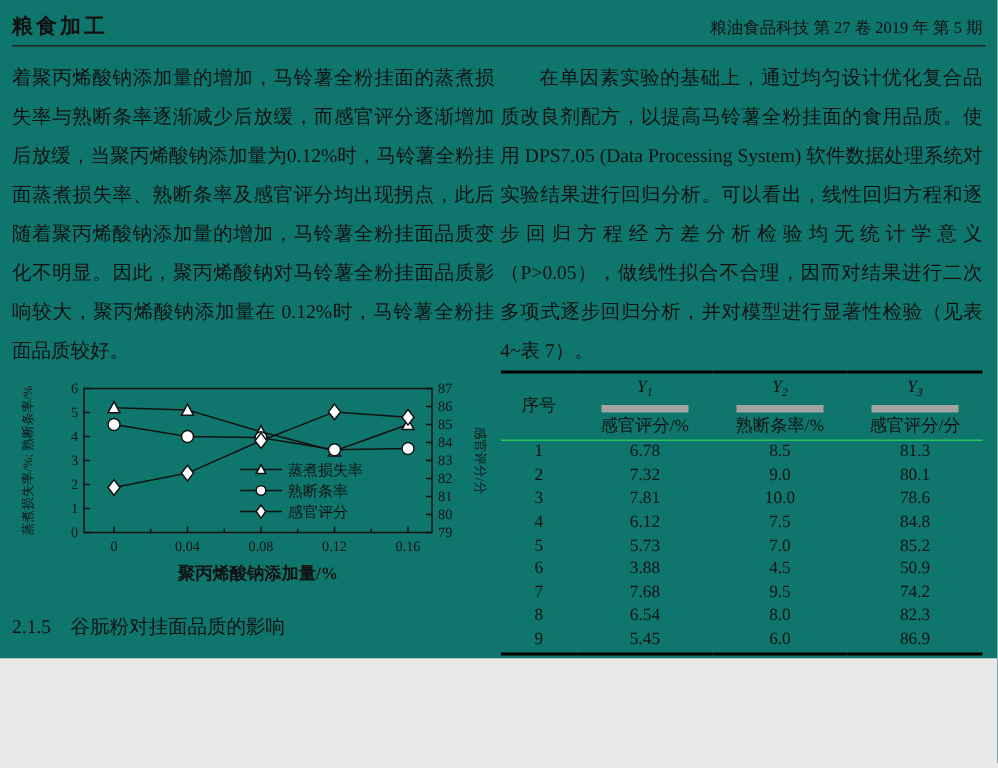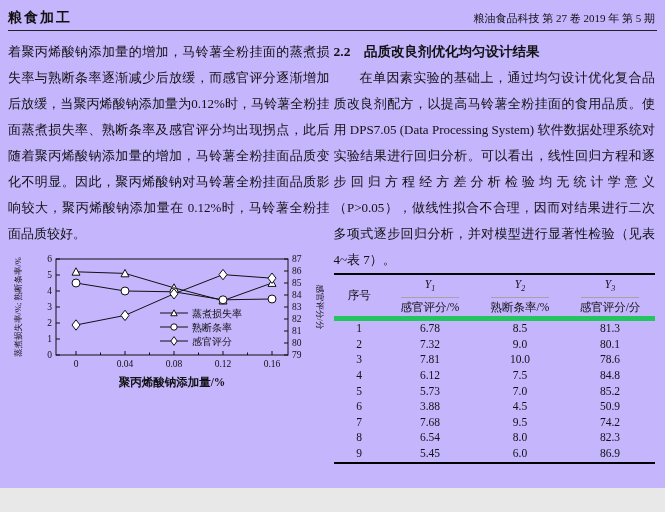--- a/index.html
+++ b/index.html
@@ -1,17 +1,17 @@
 <!DOCTYPE html>
 <html><head>
 <meta charset="utf-8">
 <style>
   html,body{margin:0;padding:0;background:#e8e8e8;}
   .page{
-    width:665px;height:488px;background:#c4b5fd;position:relative;
+    width:665px;height:439px;background:#0f766e;position:relative;
     font-family:"Liberation Serif","DejaVu Serif",serif;color:#111;
     overflow:hidden;box-sizing:border-box;
   }
   
   .hdr{display:flex;justify-content:space-between;align-items:baseline;padding:9px 10px 3px 8px;}
   .hdr-left{font-size:14px;font-weight:bold;letter-spacing:2px;}
   .hdr-right{font-size:11px;margin-left:32px;}
   .hdr-rule{border-top:1.5px solid #222;margin:0 8px;}
   
   .cols{display:flex;gap:4px;padding:8px 10px 0 8px;}
@@ -25,22 +25,22 @@
   #chart{width:318px;height:142px;margin:0 auto;}
   #chart svg text{font-family:"Liberation Serif","DejaVu Serif",serif;fill:#111;}
   figcaption{font-size:11.5px;font-weight:bold;margin-top:3px;}
   .after-fig{margin-top:12px;}
   
   .table-caption{text-align:center;font-weight:bold;font-size:11.5px;margin:9px 0 4px 0;}
   table{width:100%;border-collapse:collapse;font-size:11.5px;text-align:center;
         border-top:2px solid #000;border-bottom:2px solid #000;}
   th{font-weight:normal;padding:1px 2px;}
   td{padding:1px 2px;line-height:13.6px;}
-  th.hdr-bottom{border-bottom:5px solid #22c55e;}
-  .grp{border-bottom:1px solid #a3a3a3;margin:0 14px;padding:1px 0 1px 0;font-family:Liberation Serif, serif;}
+  th.hdr-bottom{border-bottom:1px solid #22c55e;}
+  .grp{border-bottom:5px solid #a3a3a3;margin:0 14px;padding:1px 0 1px 0;font-family:Liberation Serif, serif;}
   .yi{font-style:italic;}
   sub{font-size:8px;}
   col.c-idx{width:16%;} col.c-dat{width:28%;}
   thead th{line-height:15px;}
 </style>
 </head>
 <body>
 
 <div class="page">
 
@@ -130,24 +130,24 @@
               <text x="182" y="79.5" text-anchor="start" font-size="10">熟断条率</text>
               <line x1="150" y1="90" x2="178" y2="90" stroke="#111111" stroke-width="1"></line>
               <path d="M164,85.6 L167.2,90 L164,94.4 L160.8,90 Z" fill="#fff" stroke="#111111" stroke-width="1"></path>
               <text x="182" y="93.5" text-anchor="start" font-size="10">感官评分</text>
               <text x="162" y="135" text-anchor="middle" font-size="11.5" font-weight="bold">聚丙烯酸钠添加量/%</text>
               <text transform="translate(11,56) rotate(-90)" text-anchor="middle" font-size="8.5">蒸煮损失率/%; 熟断条率/%</text>
               <text transform="translate(307,56) rotate(90)" text-anchor="middle" font-size="8.5">感官评分/分</text>
             </svg></div>
       </figure>
 
+      <h3 class="after-fig">2.1.5　谷朊粉对挂面品质的影响</h3>
     </div>
 
     <div class="col">
-      <h3 class="bold">2.2　品质改良剂优化均匀设计结果</h3>
       <p class="body indent">在单因素实验的基础上，通过均匀设计优化复合品质改良剂配方，以提高马铃薯全粉挂面的食用品质。使用 DPS7.05 (Data Processing System) 软件数据处理系统对实验结果进行回归分析。可以看出，线性回归方程和逐步回归方程经方差分析检验均无统计学意义（P&gt;0.05），做线性拟合不合理，因而对结果进行二次多项式逐步回归分析，并对模型进行显著性检验（见表 4~表 7）。</p>
 
 
       <table>
         <colgroup>
             <col class="c-idx">
             <col class="c-dat">
             <col class="c-dat">
             <col class="c-dat">
           </colgroup>

